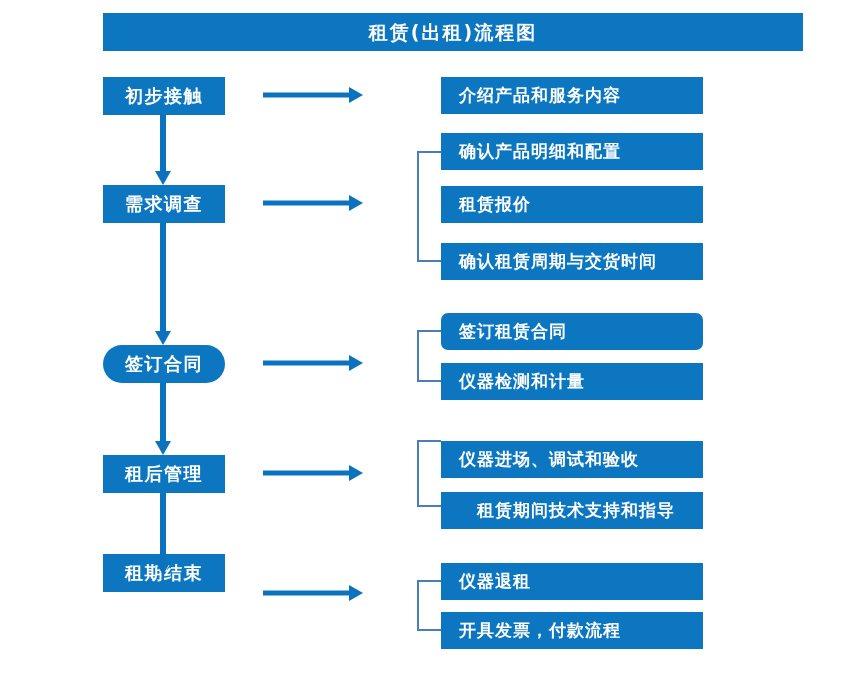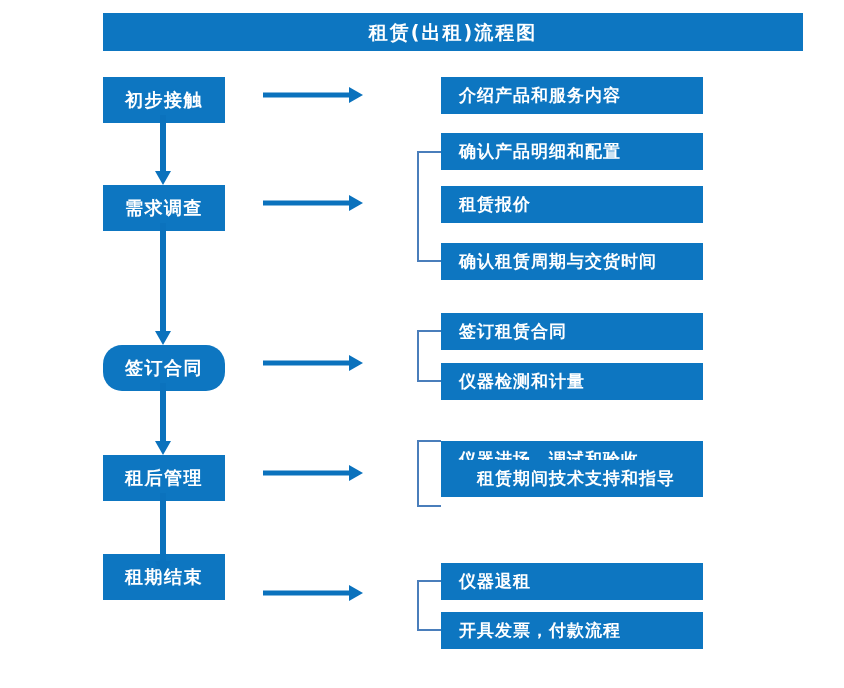--- a/index.html
+++ b/index.html
@@ -36,21 +36,21 @@
     top: 13px;
     width: 700px;
     height: 38px;
     justify-content: center;
     font-size: 19px;
     letter-spacing: 2px;
   }
   .stage-box {
     left: 103px;
     width: 122px;
-    height: 46px;
+    height: 38px;
     justify-content: center;
     font-size: 18px;
     letter-spacing: 1.5px;
   }
   .detail-box {
     left: 441px;
     width: 262px;
     height: 37px;
     justify-content: flex-start;
     padding-left: 18px;
@@ -95,27 +95,27 @@
   <div class="box stage-box" style="top:554px;">租期结束</div>
 
   <div class="box detail-box" style="top:77px;">介绍产品和服务内容</div>
 
   <div class="box detail-box" style="top:133px;">确认产品明细和配置</div>
 
   <div class="box detail-box" style="top:186px;">租赁报价</div>
 
   <div class="box detail-box" style="top:243px;">确认租赁周期与交货时间</div>
 
-  <div class="box detail-box" style="top:313px;">签订租赁合同</div>
+  <div class="box detail-box" style="top:313px;border-radius:7px;">签订租赁合同</div>
 
   <div class="box detail-box" style="top:363px;">仪器检测和计量</div>
 
   <div class="box detail-box" style="top:422px;margin-top:19px;">仪器进场、调试和验收</div>
 
-  <div class="box detail-box" style="top:460px;padding-left:36px;">租赁期间技术支持和指导</div>
+  <div class="box detail-box" style="top:492px;padding-left:36px;">租赁期间技术支持和指导</div>
 
   <div class="box detail-box" style="top:563px;">仪器退租</div>
 
   <div class="box detail-box" style="top:612px;">开具发票，付款流程</div>
 
   <svg class="h-arrow" style="left:263px; top:86px; width:100px; height:18px;" viewBox="0 0 100 18">
     <path d="M0 6.5 H86 V1 L100 9 L86 17 V11.5 H0 Z" fill="#0b72bd"></path>
   </svg>
 
   <svg class="h-arrow" style="left:263px; top:194px; width:100px; height:18px;" viewBox="0 0 100 18">

